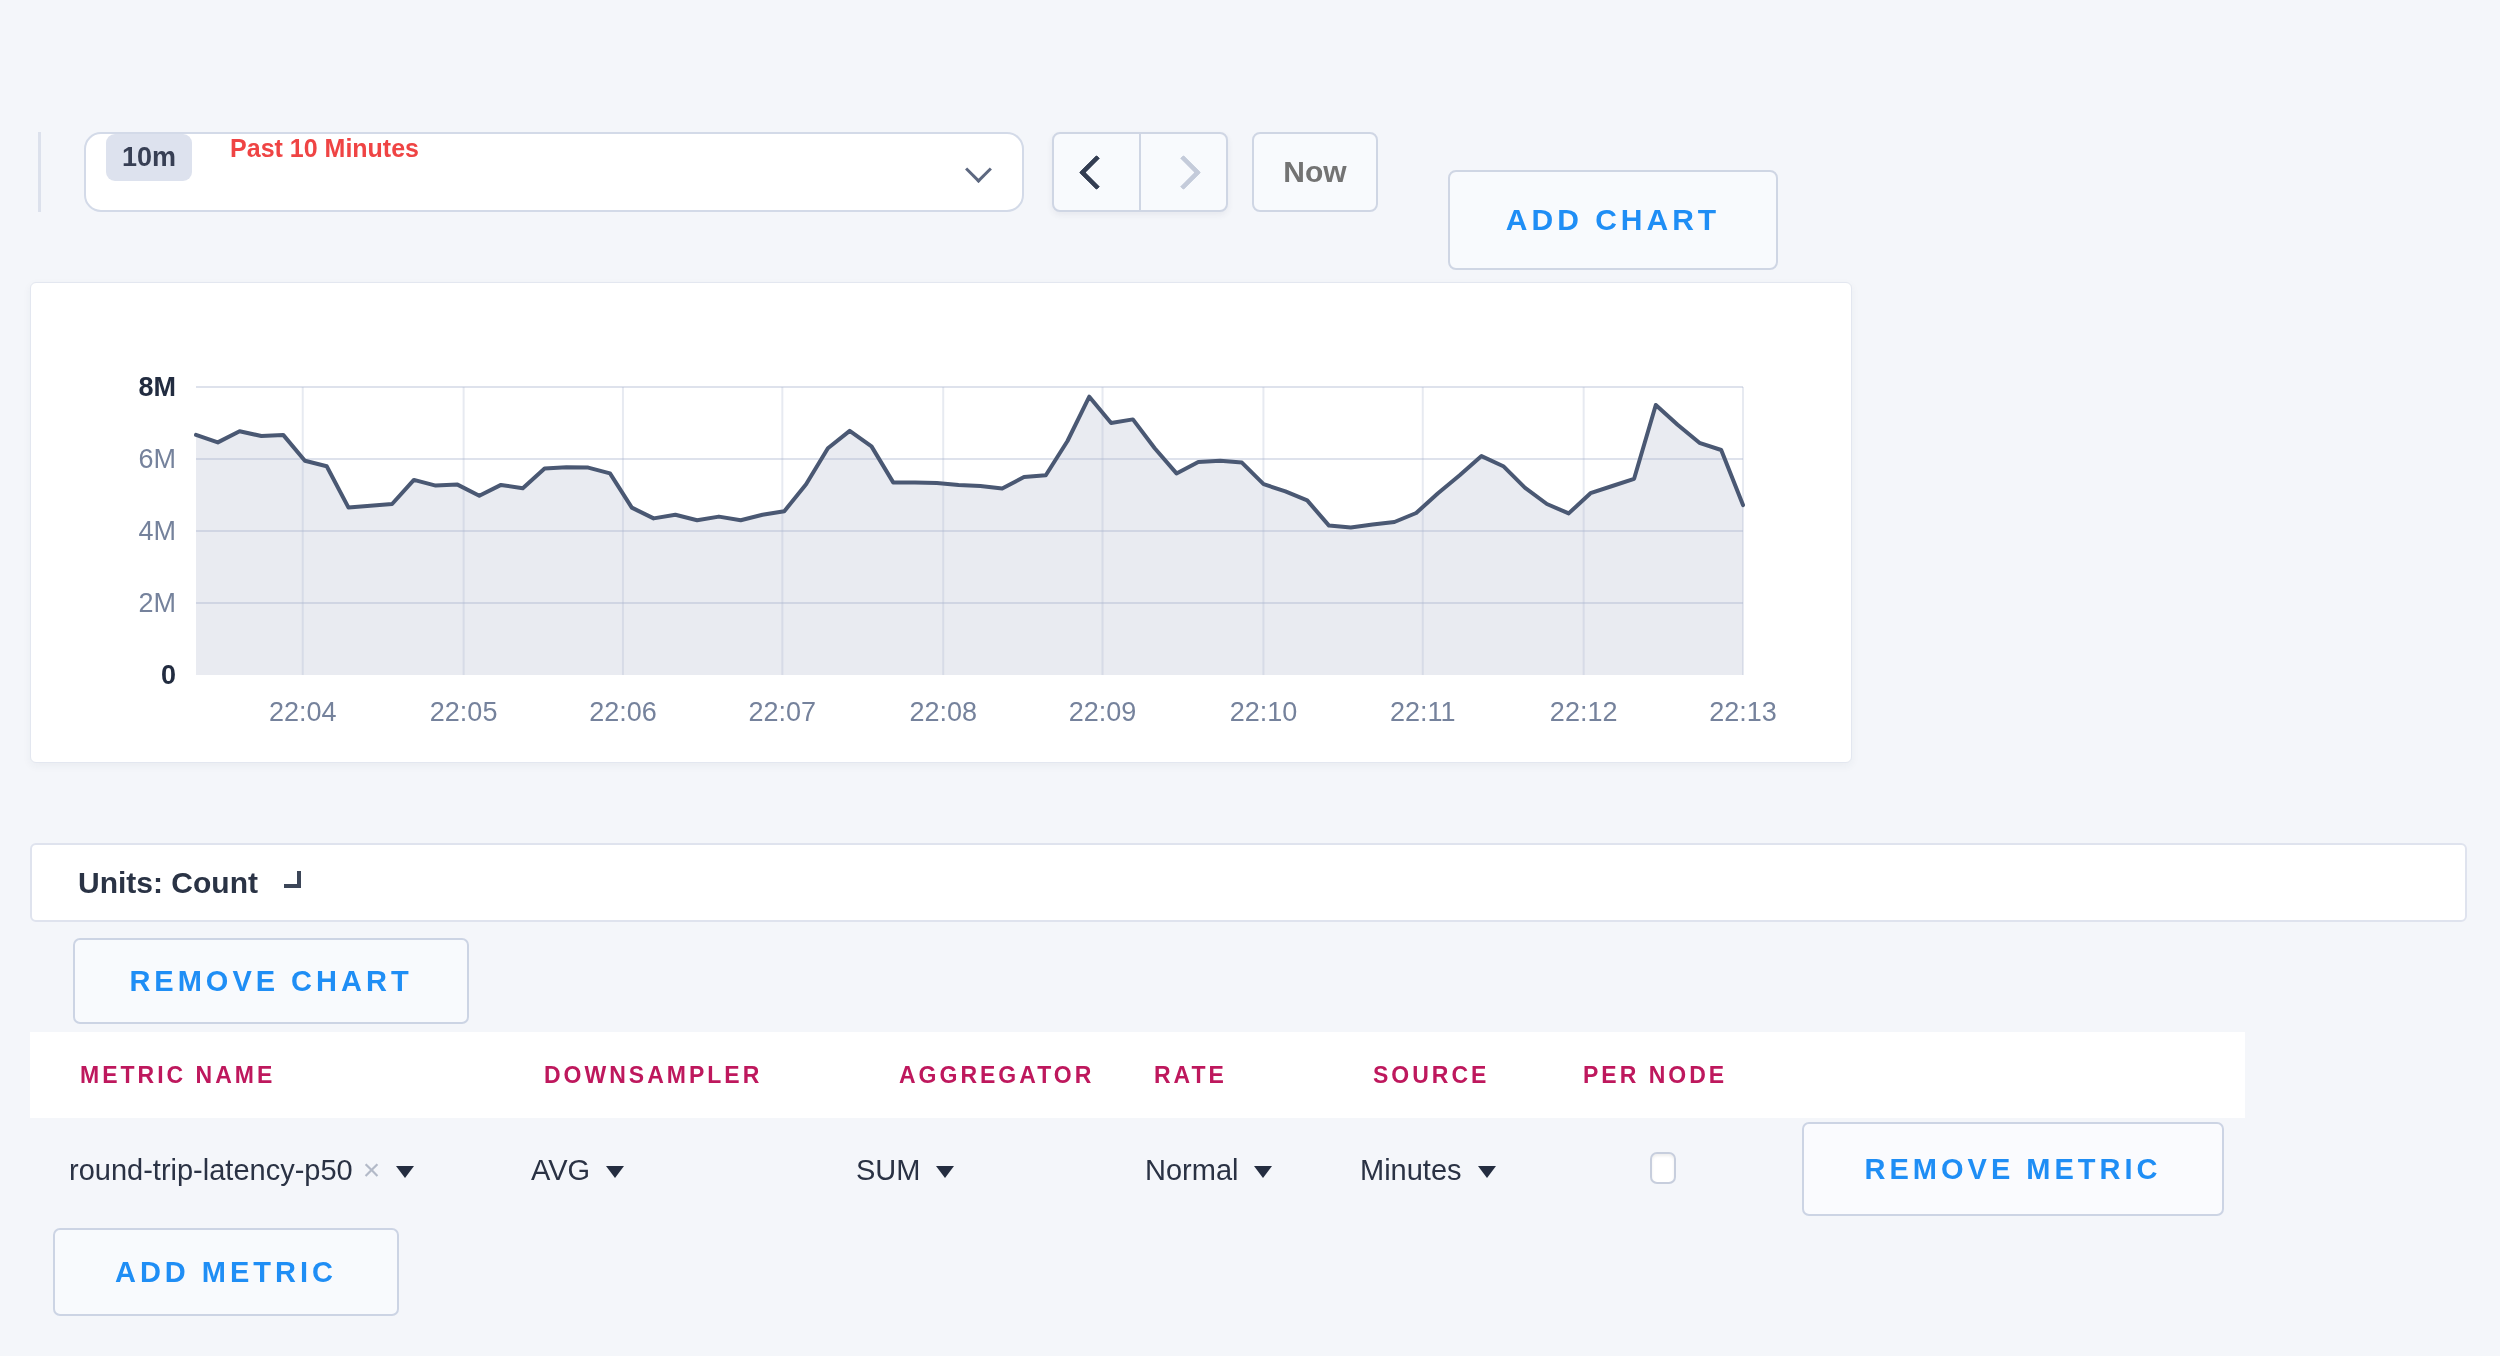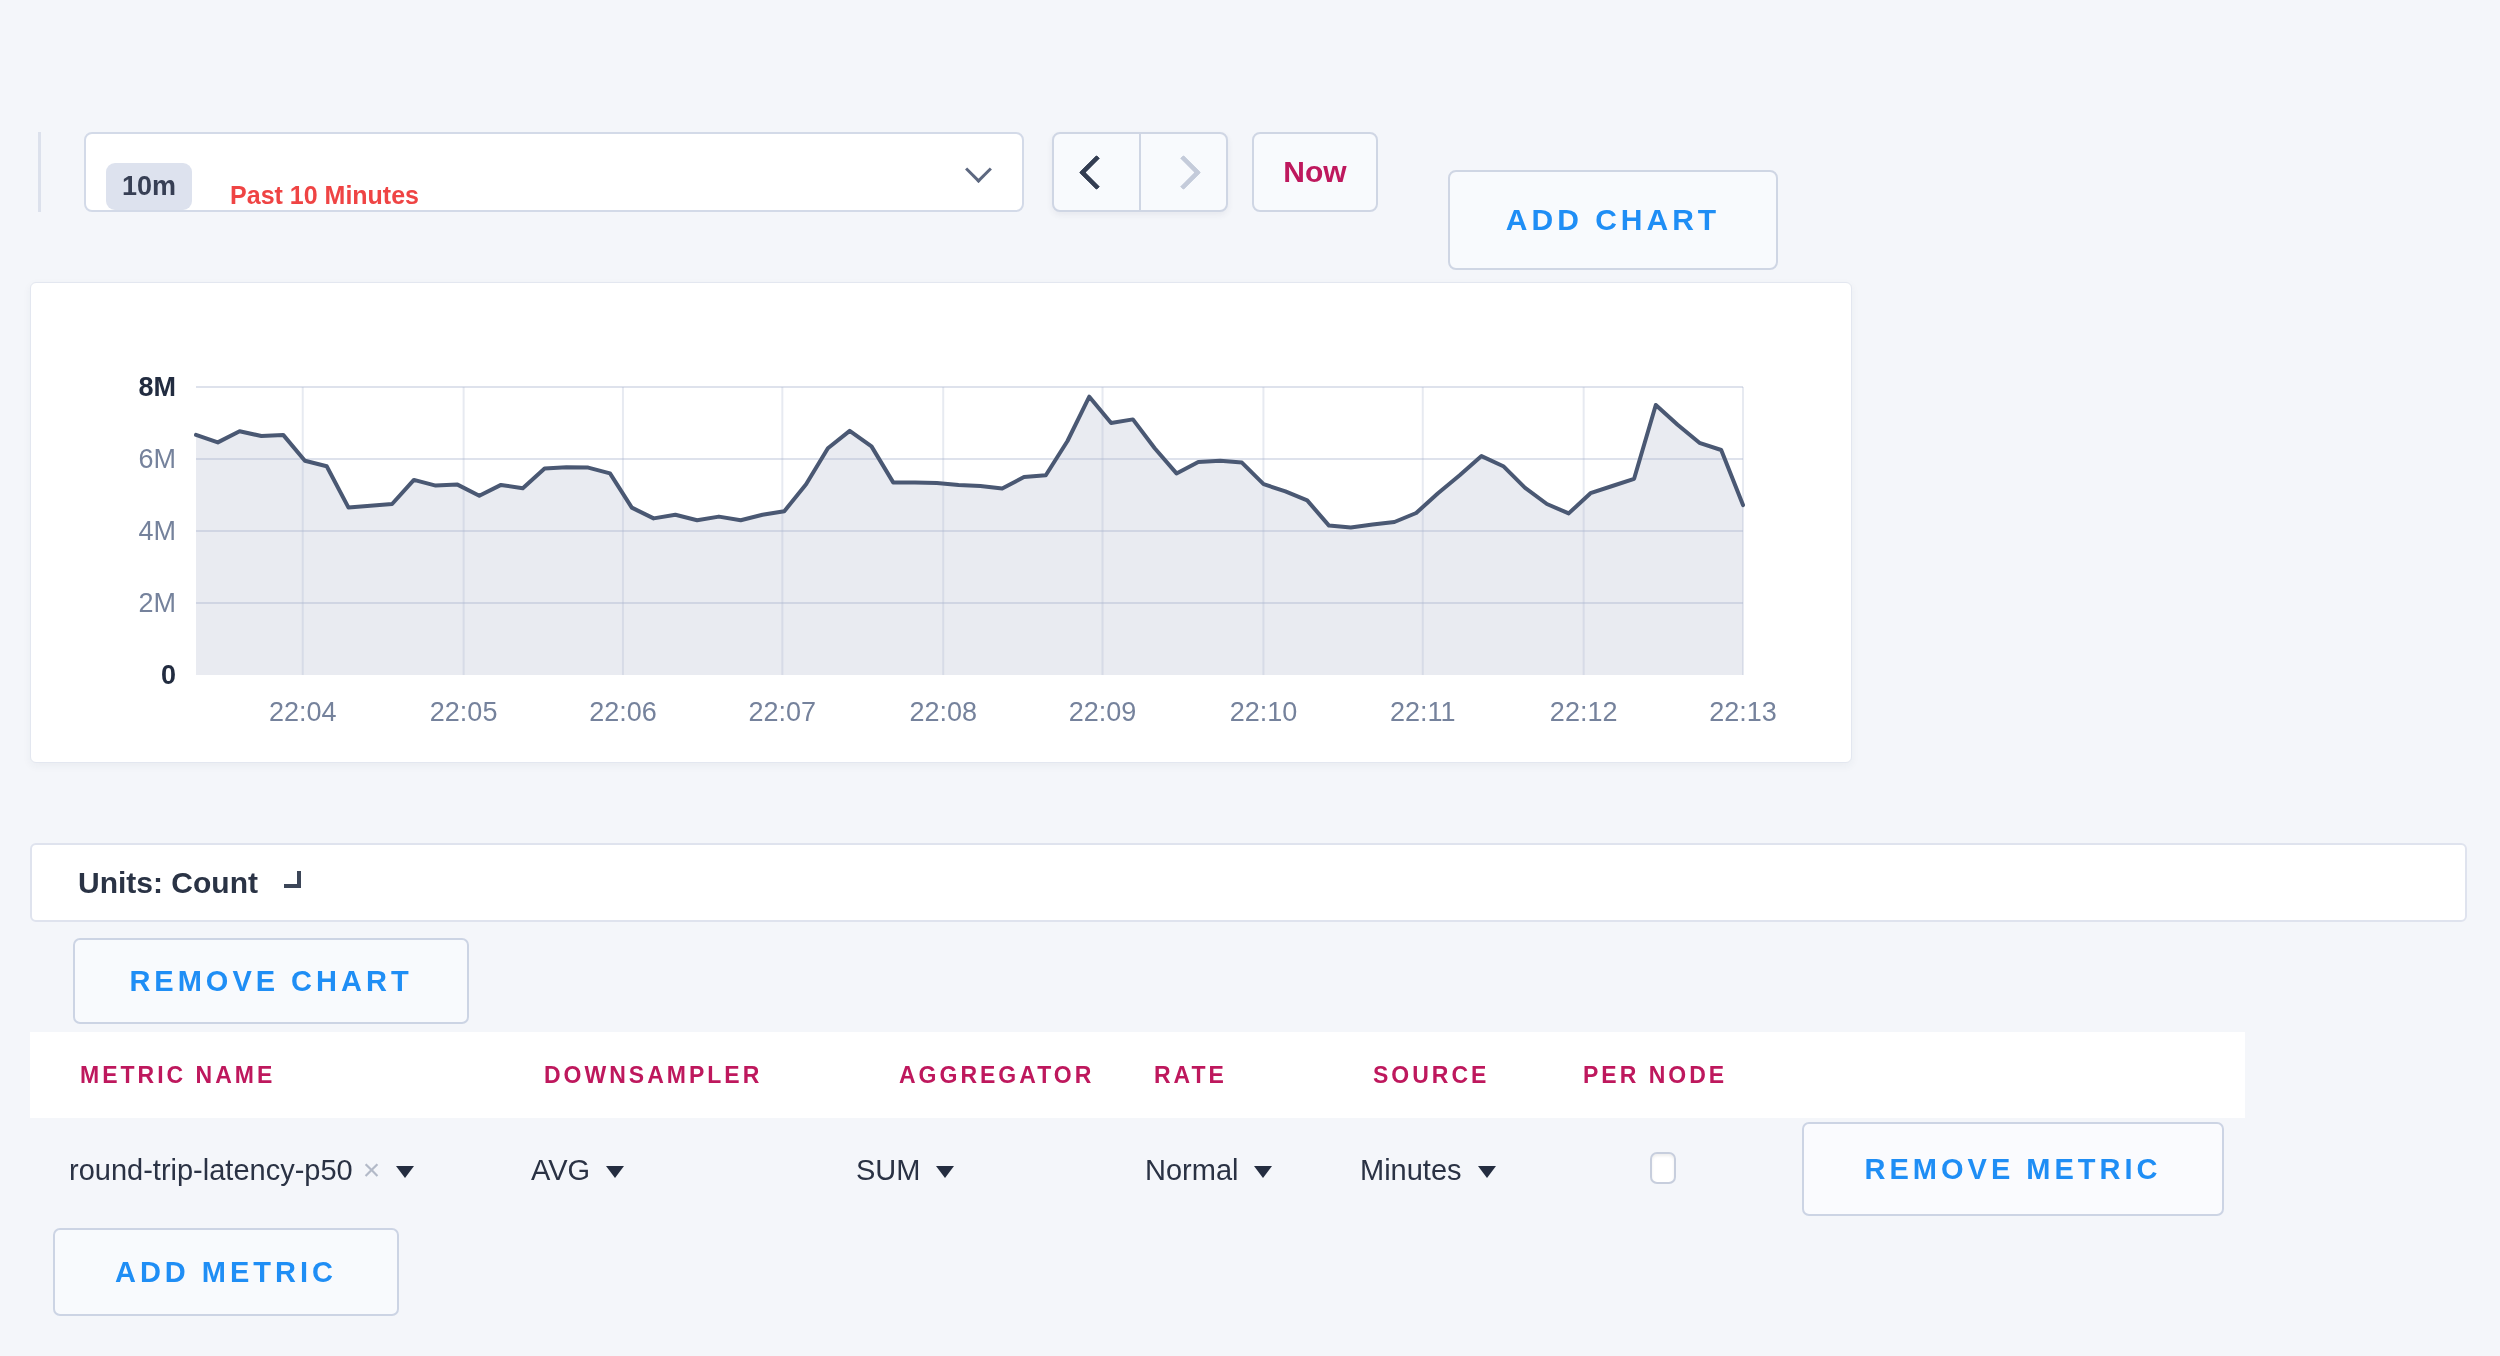--- a/index.html
+++ b/index.html
@@ -7,35 +7,35 @@
         font-family:"Liberation Sans","DejaVu Sans",sans-serif;color:#222a3c;}
   .abs{position:absolute;}
 
   
   #page-title{left:38px;top:18px;font-size:46px;font-weight:600;color:#1f2635;letter-spacing:.5px;}
 
   
   #toolbar-rule{left:38px;top:132px;width:3px;height:80px;background:#dce1ec;}
   .ctl{box-sizing:border-box;border:2px solid #cfd6e4;border-radius:8px;background:#f8fafd;}
   #time-select{left:84px;top:132px;width:940px;height:80px;background:#ffffff;border-color:#d3dae8;
-               display:flex;align-items:flex-end;cursor:pointer;}
+               display:flex;align-items:flex-start;cursor:pointer;border-radius:17px;}
   #time-badge{margin-left:20px;background:#dde2ee;color:#373f54;font-size:27px;font-weight:700;
               padding:8px 16px;border-radius:9px;}
   #time-label{margin-left:38px;font-size:25px;font-weight:700;color:#ef4444;}
   .chev{display:inline-block;width:16px;height:16px;border-right:3px solid #5d6880;border-bottom:3px solid #5d6880;
         transform:rotate(45deg);}
   #time-chevron{position:absolute;right:34px;top:26px;}
   #arrow-group{left:1052px;top:132px;width:176px;height:80px;display:flex;box-shadow:0 3px 6px rgba(50,60,90,.07);}
   .arrow-cell{width:50%;height:100%;display:flex;align-items:center;justify-content:center;cursor:pointer;}
   #arrow-prev{border-right:2px solid #cfd6e4;}
   .chevL{display:inline-block;width:20px;height:20px;border-left:5px solid #333d52;border-bottom:5px solid #333d52;
          transform:rotate(45deg);border-radius:2px;}
   .chevR{display:inline-block;width:20px;height:20px;border-right:5px solid #c4cbda;border-top:5px solid #c4cbda;
          transform:rotate(45deg);border-radius:2px;}
-  #now-btn{left:1252px;top:132px;width:126px;height:80px;font-size:30px;font-weight:700;color:#be185d;
+  #now-btn{left:1252px;top:132px;width:126px;height:80px;font-size:30px;font-weight:700;color:#737373;
            display:flex;align-items:center;justify-content:center;cursor:pointer;}
   #add-chart-btn{left:1448px;top:122px;width:330px;height:100px;font-size:30px;font-weight:600;color:#1f8ef5;
            letter-spacing:4px;display:flex;align-items:center;justify-content:center;cursor:pointer;margin-top:48px;}
 
   
   #chart-card{left:30px;top:282px;width:1820px;height:479px;background:#ffffff;border:1px solid #e3e7f0;
               border-radius:6px;box-shadow:0 3px 8px rgba(40,50,80,.05);}
   #chart-svg{position:absolute;left:0;top:0;width:100%;height:100%;}
 
   

